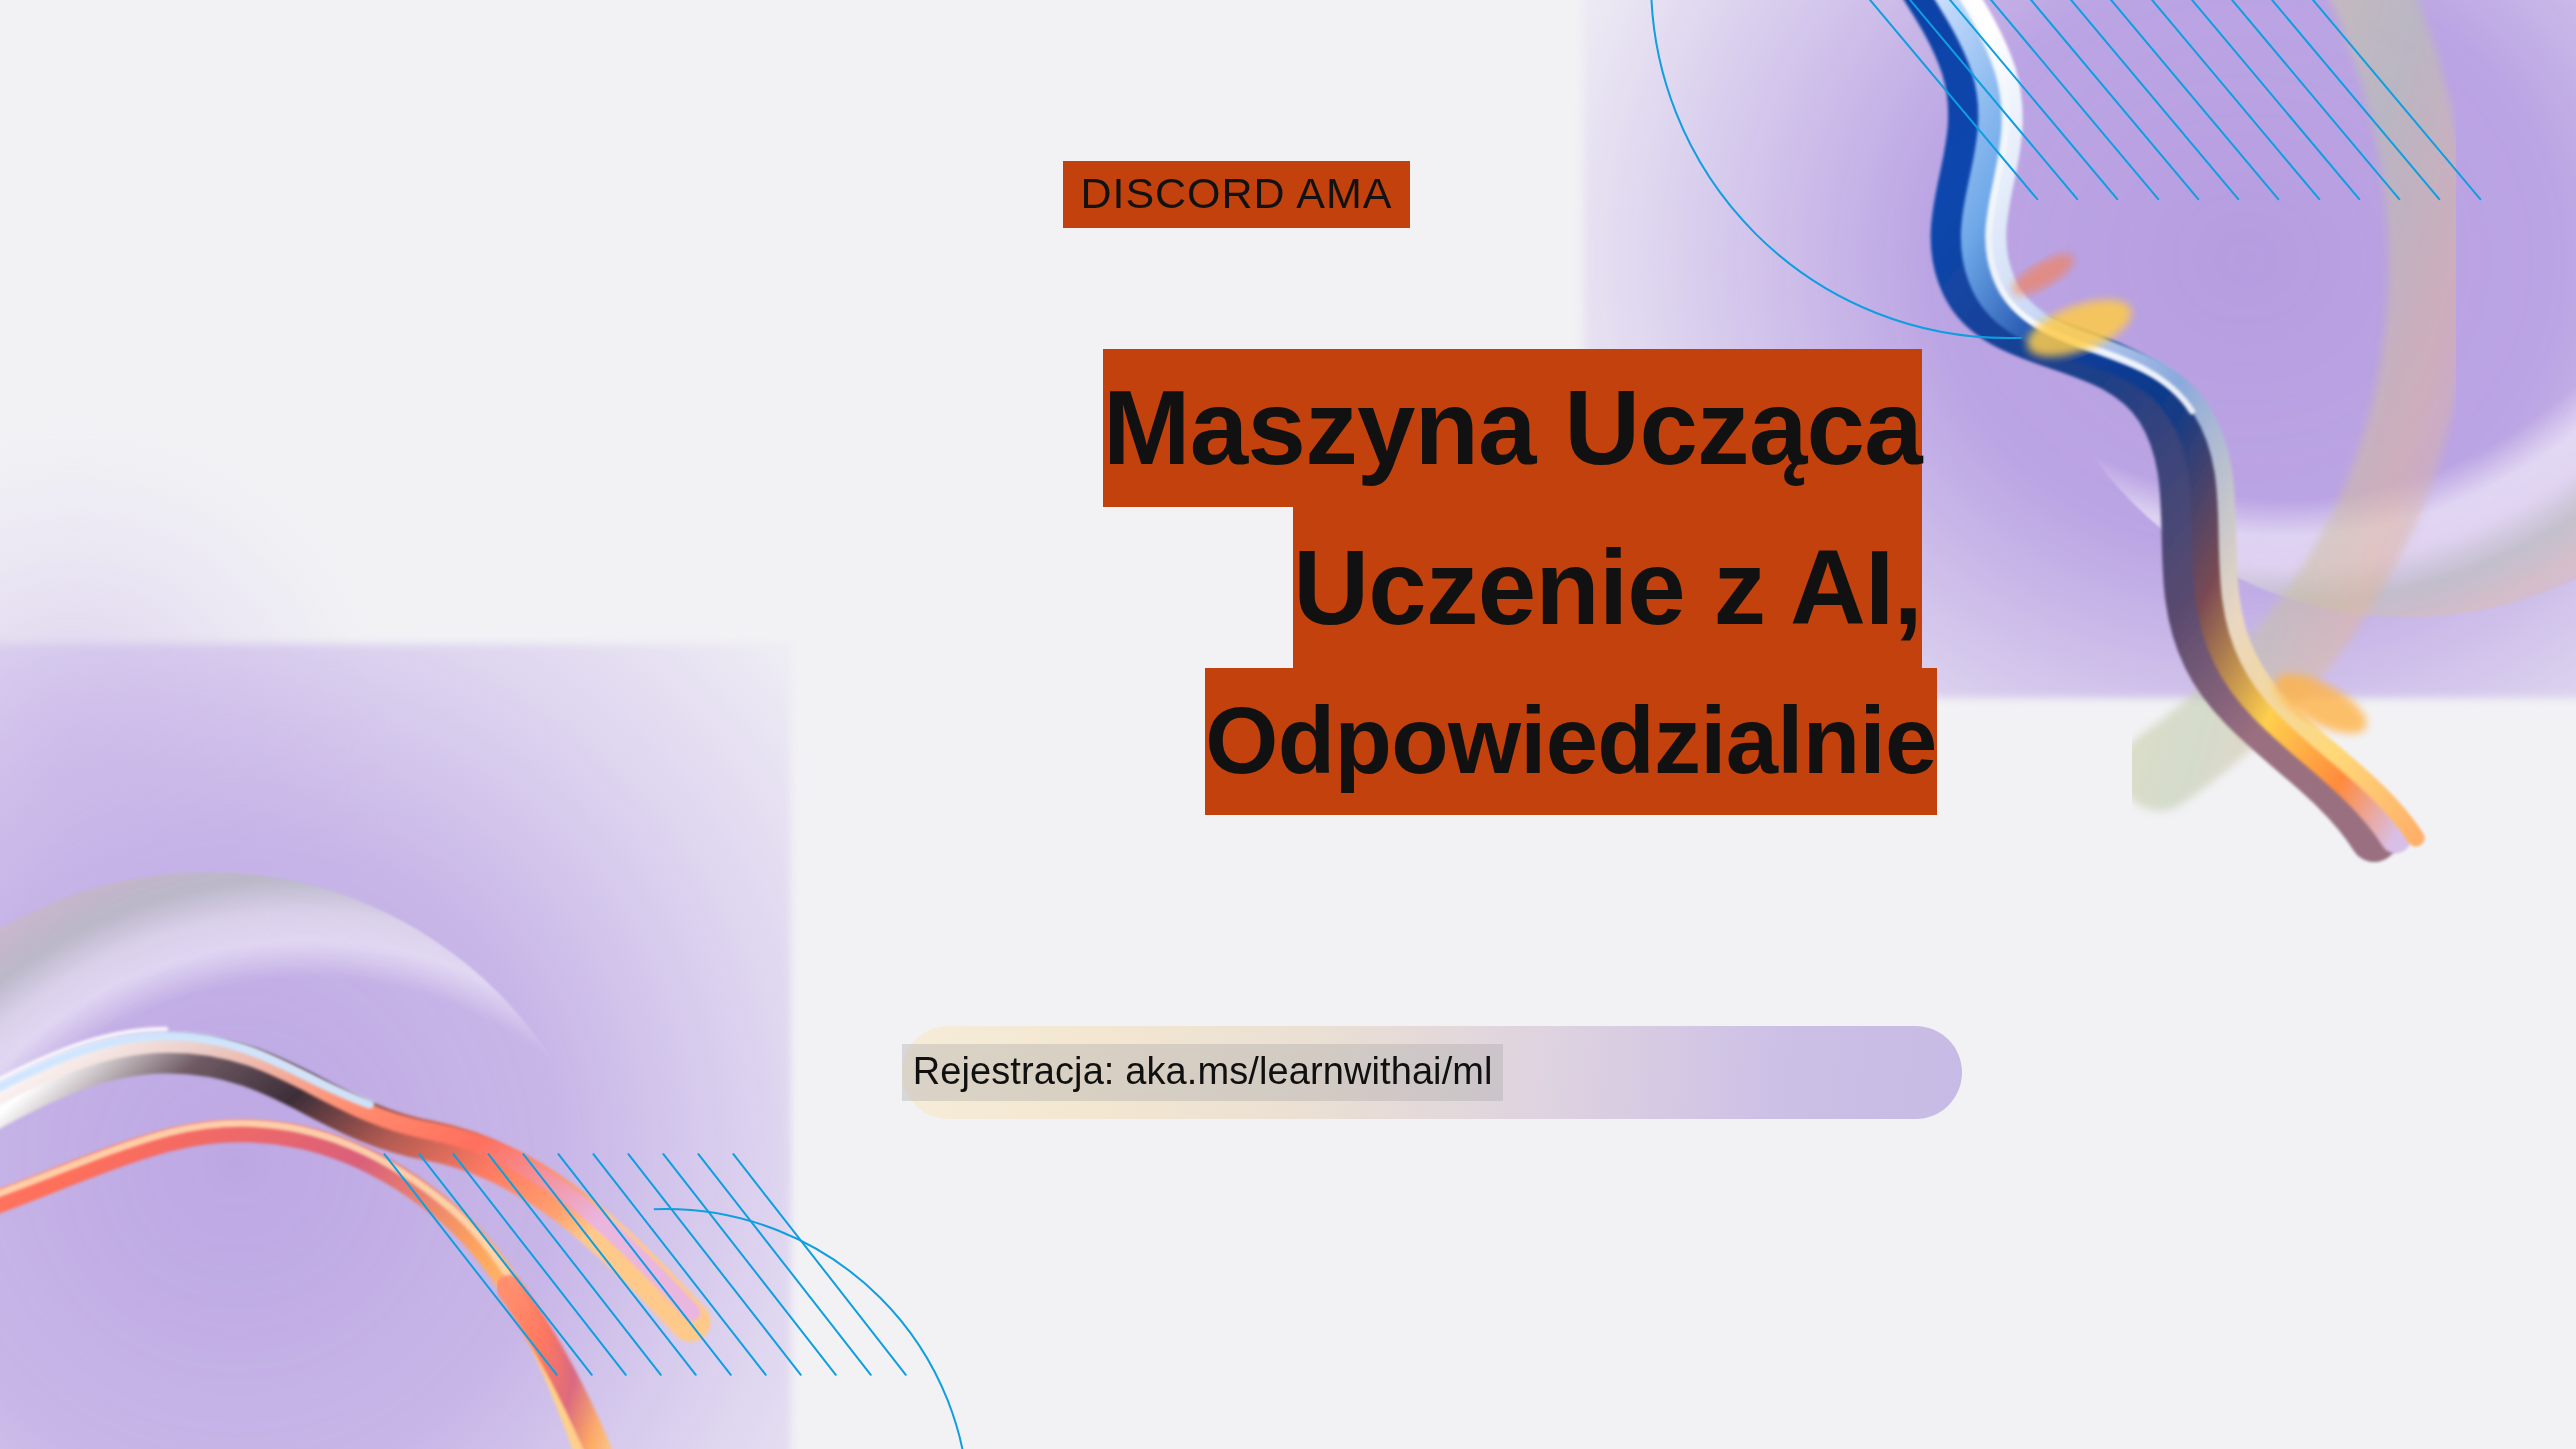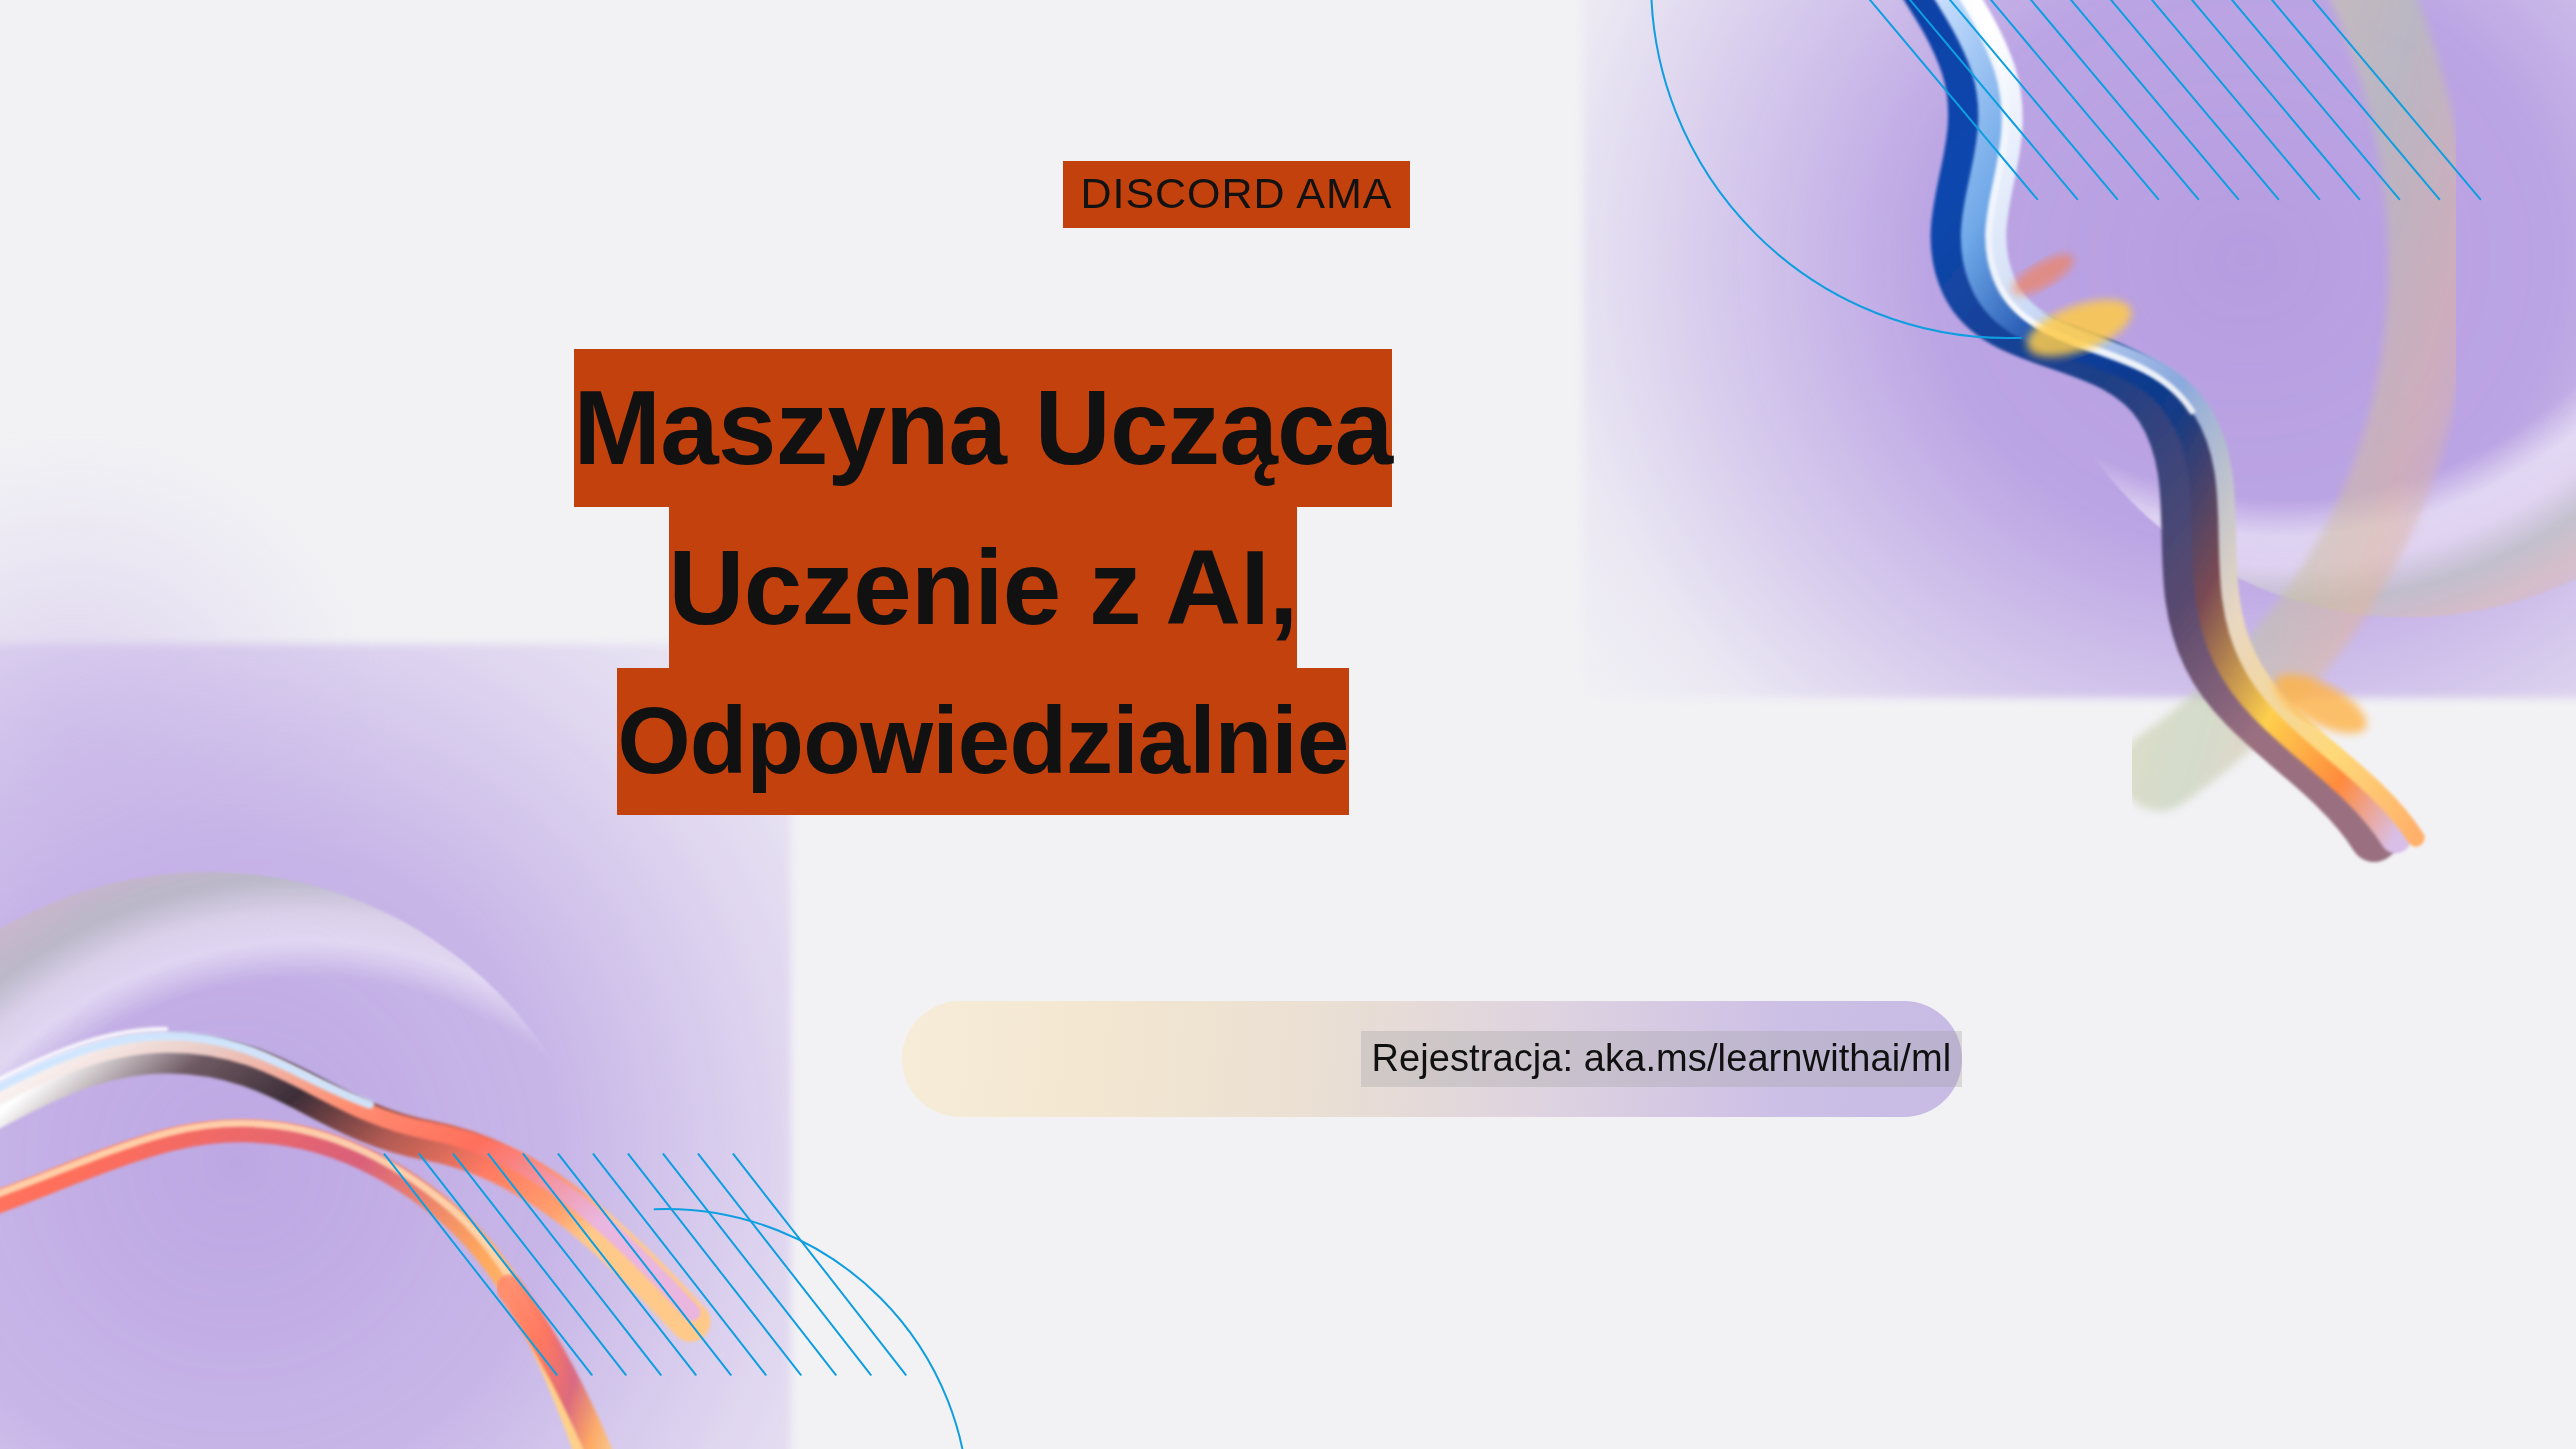--- a/index.html
+++ b/index.html
@@ -143,50 +143,50 @@
     line-height: 1.28;
     padding: 5.4px 17.4px 6.7px 17.4px;
     font-weight: 400;
   }
 
   #headline {
     position: absolute;
     left: 0;
     top: 349px;
     width: 1966px;
-    text-align: center;
+    text-align: right;
   }
   #headline .ln {
     display: block;
     color: #111111;
     font-weight: 700;
     letter-spacing: -0.7px;
     white-space: nowrap;
   }
   #headline .l1 { font-size: 105px; line-height: 1.5; padding: 0 44px; }
   #headline .l2 { font-size: 105px; line-height: 1.54; padding: 0 44px; }
   #headline .l3 { font-size: 94px; line-height: 1.56; padding: 0 29.5px; }
 
   #cta {
     position: absolute;
     left: 902px;
-    top: 1001px;
+    top: 1026px;
     width: 1060px;
-    height: 116px;
+    height: 93px;
     border-radius: 60px;
     background: linear-gradient(95deg,
         #f6ecd8 0%,
         #f3e7d1 18%,
         #eadfd3 40%,
         #ddd2e0 62%,
         #cdc0e6 82%,
         #c7bae4 100%);
     display: flex;
     align-items: center;
-    justify-content: flex-end;
+    justify-content: flex-start;
   }
   #cta-label {
     font-size: 38px;
     color: #101010;
     background: rgba(160,160,165,0.33);
     padding: 6px 10.7px 7.4px 10.7px;
     letter-spacing: 0.1px;
     white-space: nowrap;
   }
 

